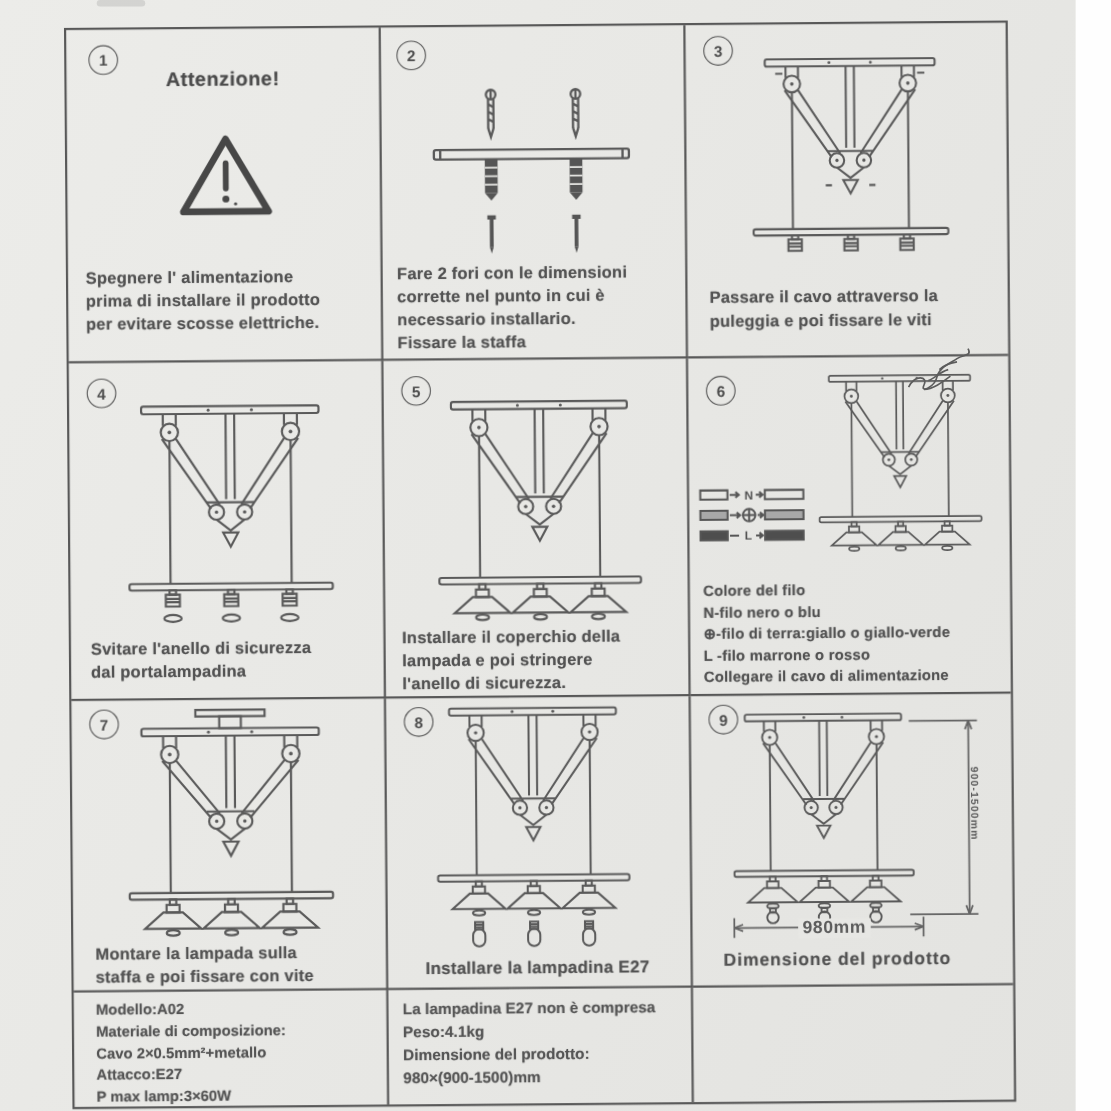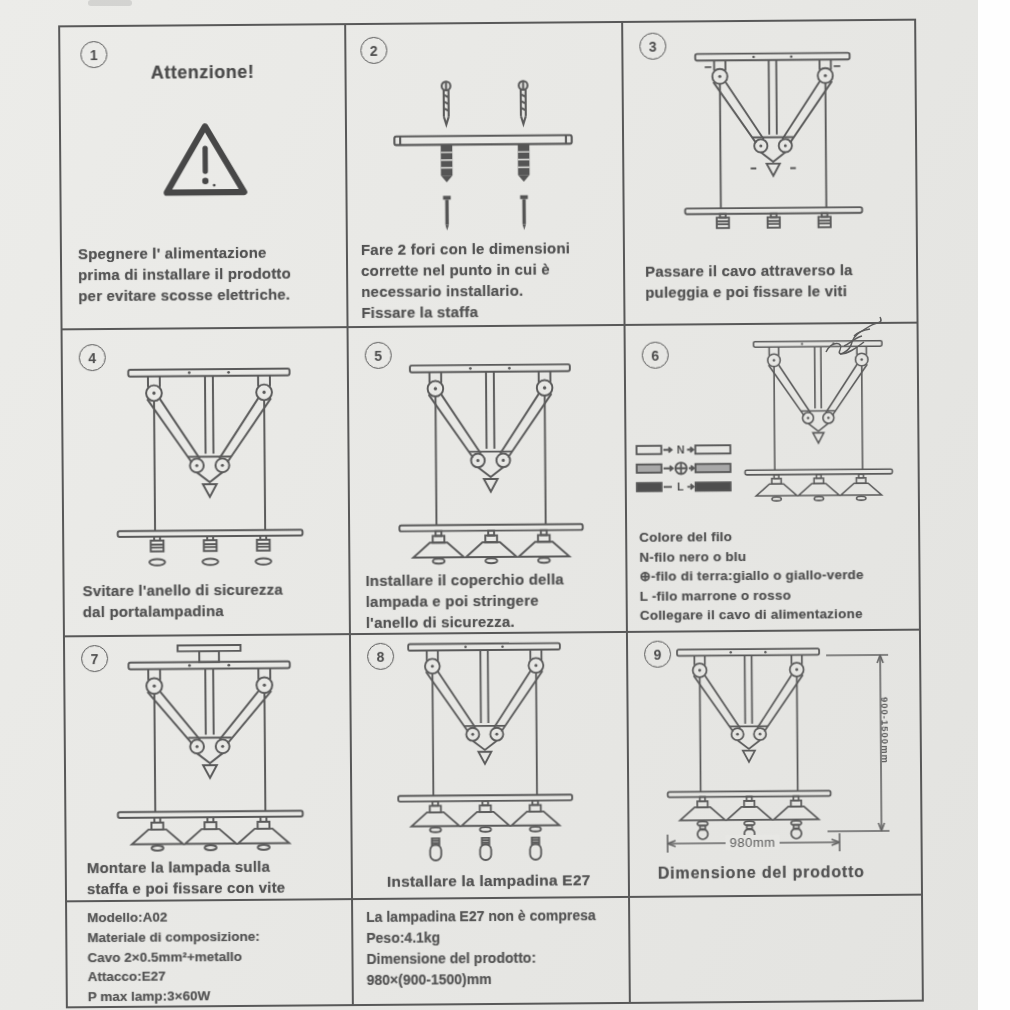--- a/index.html
+++ b/index.html
@@ -21,21 +21,21 @@
   .caption{position:absolute;white-space:pre-line;color:#525252;font-weight:bold;
     font-size:15px;line-height:21px;letter-spacing:.2px;text-shadow:0 0 1px rgba(95,95,95,.55);}
   .title{position:absolute;left:0;width:100%;text-align:center;color:#4c4c4c;font-weight:bold;
     font-size:18px;letter-spacing:.5px;text-shadow:0 0 1px rgba(90,90,90,.6);}
   .illus{position:absolute;}
   .illus svg{display:block;width:100%;height:auto;}
   .specs{position:absolute;color:#545454;font-weight:bold;text-shadow:0 0 1px rgba(95,95,95,.5);}
   .specs div{white-space:nowrap;}
   .vdim-label{position:absolute;color:#5c5c5c;font-size:9.5px;font-weight:bold;letter-spacing:1px;
     transform:rotate(90deg);transform-origin:left top;white-space:nowrap;}
-  .hdim-label{position:absolute;color:#5c5c5c;font-size:13px;font-weight:normal;letter-spacing:.5px;
+  .hdim-label{position:absolute;color:#5c5c5c;font-size:16px;font-weight:bold;letter-spacing:.5px;
     background:#e7e7e4;padding:0 4px;}
   .scribble{position:absolute;left:820px;top:310px;width:72px;height:50px;z-index:3;}
 </style>
 </head>
 <body>
 
 <div class="page">
   <div class="paper">
     <div class="smudge"></div>
 

